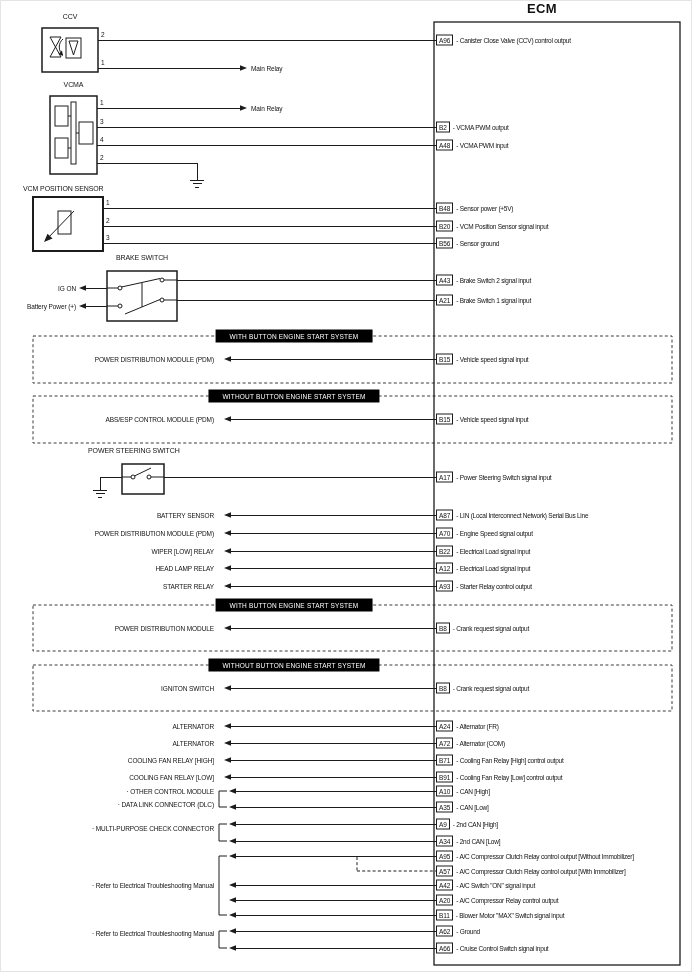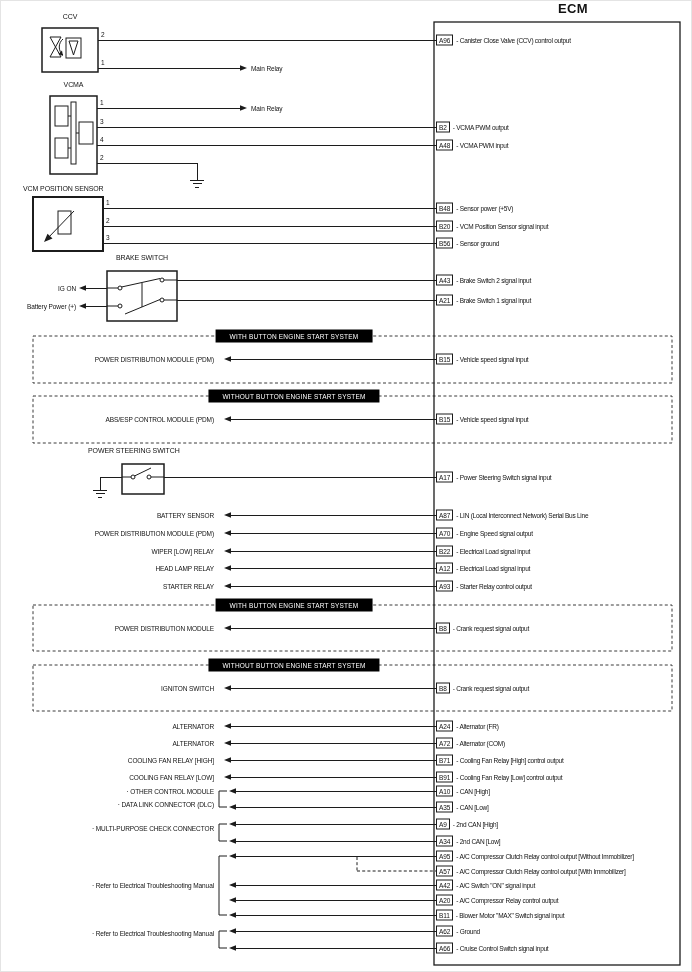--- a/index.html
+++ b/index.html
@@ -3,21 +3,21 @@
 <meta charset="utf-8">
 <style>
   * { box-sizing: border-box; }
   html,body { margin:0; padding:0; background:#fff; }
   .canvas {
     position:relative; width:692px; height:972px; background:#fff;
     font-family:"Liberation Sans", sans-serif; color:#111; overflow:hidden;
     box-shadow: inset 0 0 0 1px #e4e4e4;
   }
   svg.layer { position:absolute; left:0; top:0; }
-  .ecm-title { position:absolute; left:573px; top:1px; transform:translateX(-50%);
+  .ecm-title { position:absolute; left:542px; top:1px; transform:translateX(-50%);
     font-size:13px; font-weight:bold; letter-spacing:0.3px; }
   .pin-row { position:absolute; left:436px; display:flex; align-items:center;
     transform:translateY(-50%); white-space:nowrap; }
   .pin-box { border:1px solid #1c1c1c; background:#fff; font-size:6.5px; line-height:8px;
     padding:0.5px 2px; letter-spacing:-0.1px; }
   .pin-desc { font-size:6.5px; letter-spacing:-0.25px; padding-left:3px; }
   .llabel { position:absolute; left:0; width:214px; text-align:right; font-size:6.5px;
     letter-spacing:-0.1px; transform:translateY(-50%); white-space:nowrap; }
   .slabel { position:absolute; font-size:6.5px; letter-spacing:-0.1px;
     transform:translateY(-50%); white-space:nowrap; }

